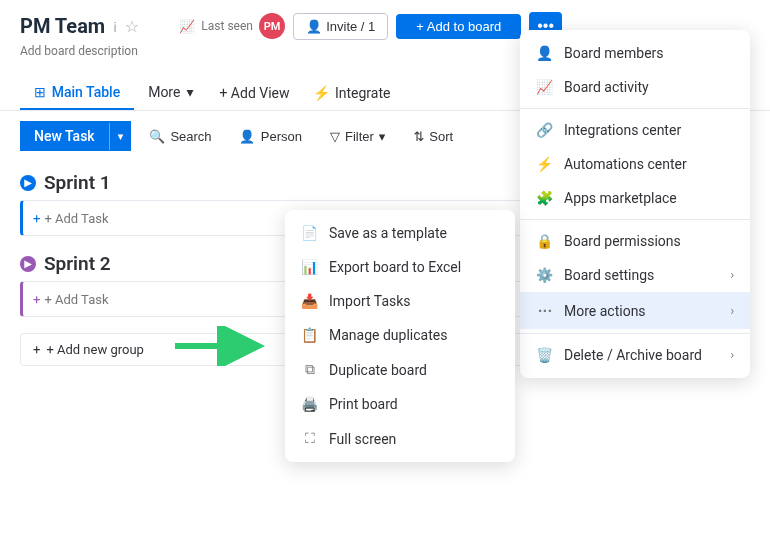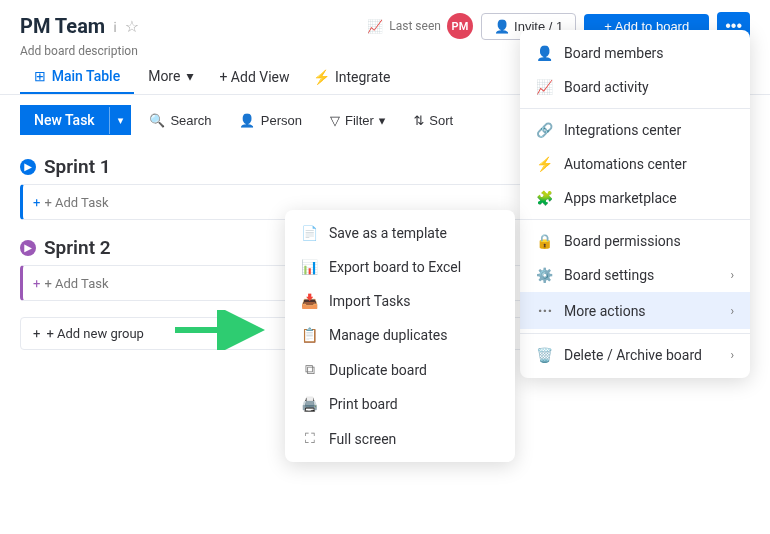--- a/index.html
+++ b/index.html
@@ -13,21 +13,20 @@
     }
 
     
     .header {
       padding: 12px 20px 0 20px;
       border-bottom: 1px solid #e6e9ef;
     }
     .header-top {
       display: flex;
       align-items: center;
-      justify-content: space-between;
       margin-bottom: 4px;
       gap: 40px;
     }
     .board-title-area {
       display: flex;
       align-items: center;
       gap: 8px;
     }
     .board-title {
       font-size: 20px;
@@ -97,21 +96,21 @@
       border: none;
       border-radius: 4px;
       padding: 5px 8px;
       color: #fff;
       cursor: pointer;
       font-size: 16px;
     }
     .board-description {
       font-size: 12px;
       color: #777;
-      margin-bottom: 2px;
+      margin-bottom: 18px;
     }
     .tabs-row {
       display: flex;
       align-items: center;
       gap: 0;
     }
     .tab {
       display: flex;
       align-items: center;
       gap: 6px;

